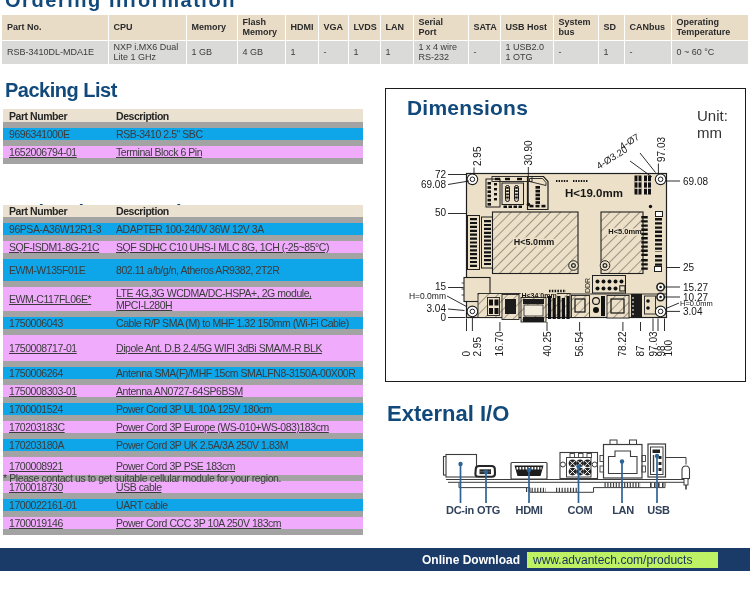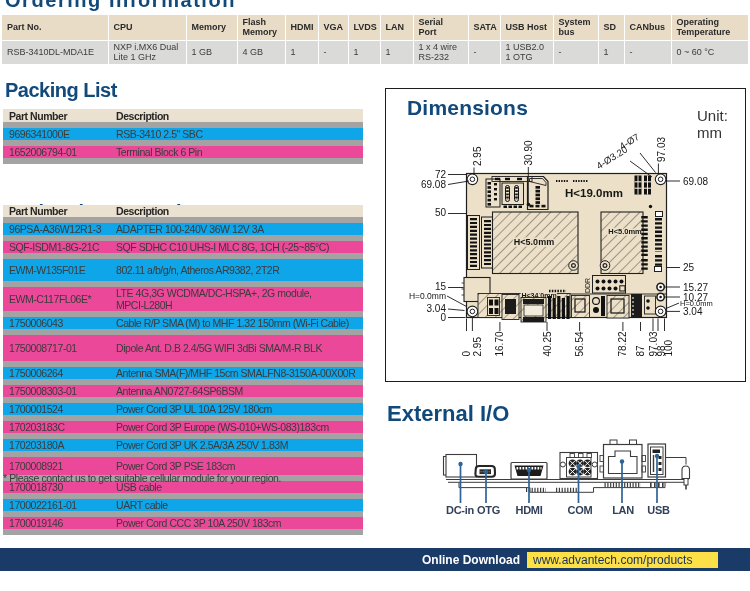--- a/index.html
+++ b/index.html
@@ -7,21 +7,21 @@
   .abs{position:absolute;}
   .h1{font-size:20px;font-weight:bold;color:#11497b;letter-spacing:0px;}
   .otbl{border-collapse:collapse;table-layout:fixed;}
   .otbl td{font-size:9px;line-height:10.5px;color:#3b3b3b;padding:1px 2px 1px 5px;vertical-align:middle;border-right:1px solid #fff;}
   .otbl tr.hd td{border-bottom:1px solid #fff;background:#e9dcc7;font-weight:bold;color:#2a2a2a;}
   .otbl tr.dt td{background:#dadad8;}
   .ltbl{border-collapse:collapse;table-layout:fixed;}
   .ltbl td{border-bottom:6px solid #a3a3a3;font-size:10.5px;letter-spacing:-0.45px;white-space:nowrap;overflow:hidden;color:#3b3b3b;padding:0 0 0 6px;vertical-align:middle;line-height:12px;}
   .ltbl td+td{padding-left:3px;} .ltbl tr.hd td{background:#eae1d0;font-weight:bold;color:#262626;}
   .ltbl tr.a td{background:#0ea5e9;}
-  .ltbl tr.b td{background:#ec4899;}
+  .ltbl tr.b td{background:#f0abfc;text-decoration:underline;}
 </style>
 </head>
 <body>
 
 <div class="abs h1" style="left:5px;top:-10px;line-height:20px;letter-spacing:1.55px;">Ordering Information</div>
 
 <table class="otbl abs" style="left:2px;top:15px;width:746px;">
   <colgroup>
     <col style="width:106px">
       <col style="width:78px">
@@ -612,13 +612,13 @@
 <text x="623" y="513.5">LAN</text>
 <text x="658.5" y="513.5">USB</text>
 </g>
 </g>
 </svg>
 
 <div class="abs" style="left:0;top:548px;width:750px;height:23px;background:#1a3a68;"></div>
 
 <div class="abs" style="left:380px;top:553px;width:140px;text-align:right;font-size:12px;font-weight:bold;color:#fff;">Online Download</div>
 
-<div class="abs" style="left:526px;top:551px;width:185px;height:16px;background:#fde047;border:1px solid #1a3a68;font-size:12px;color:#16305a;padding-left:6px;line-height:16px;">www.advantech.com/products</div>
+<div class="abs" style="left:526px;top:551px;width:185px;height:16px;background:#bef264;border:1px solid #1a3a68;font-size:12px;color:#16305a;padding-left:6px;line-height:16px;">www.advantech.com/products</div>
 
 </body></html>

